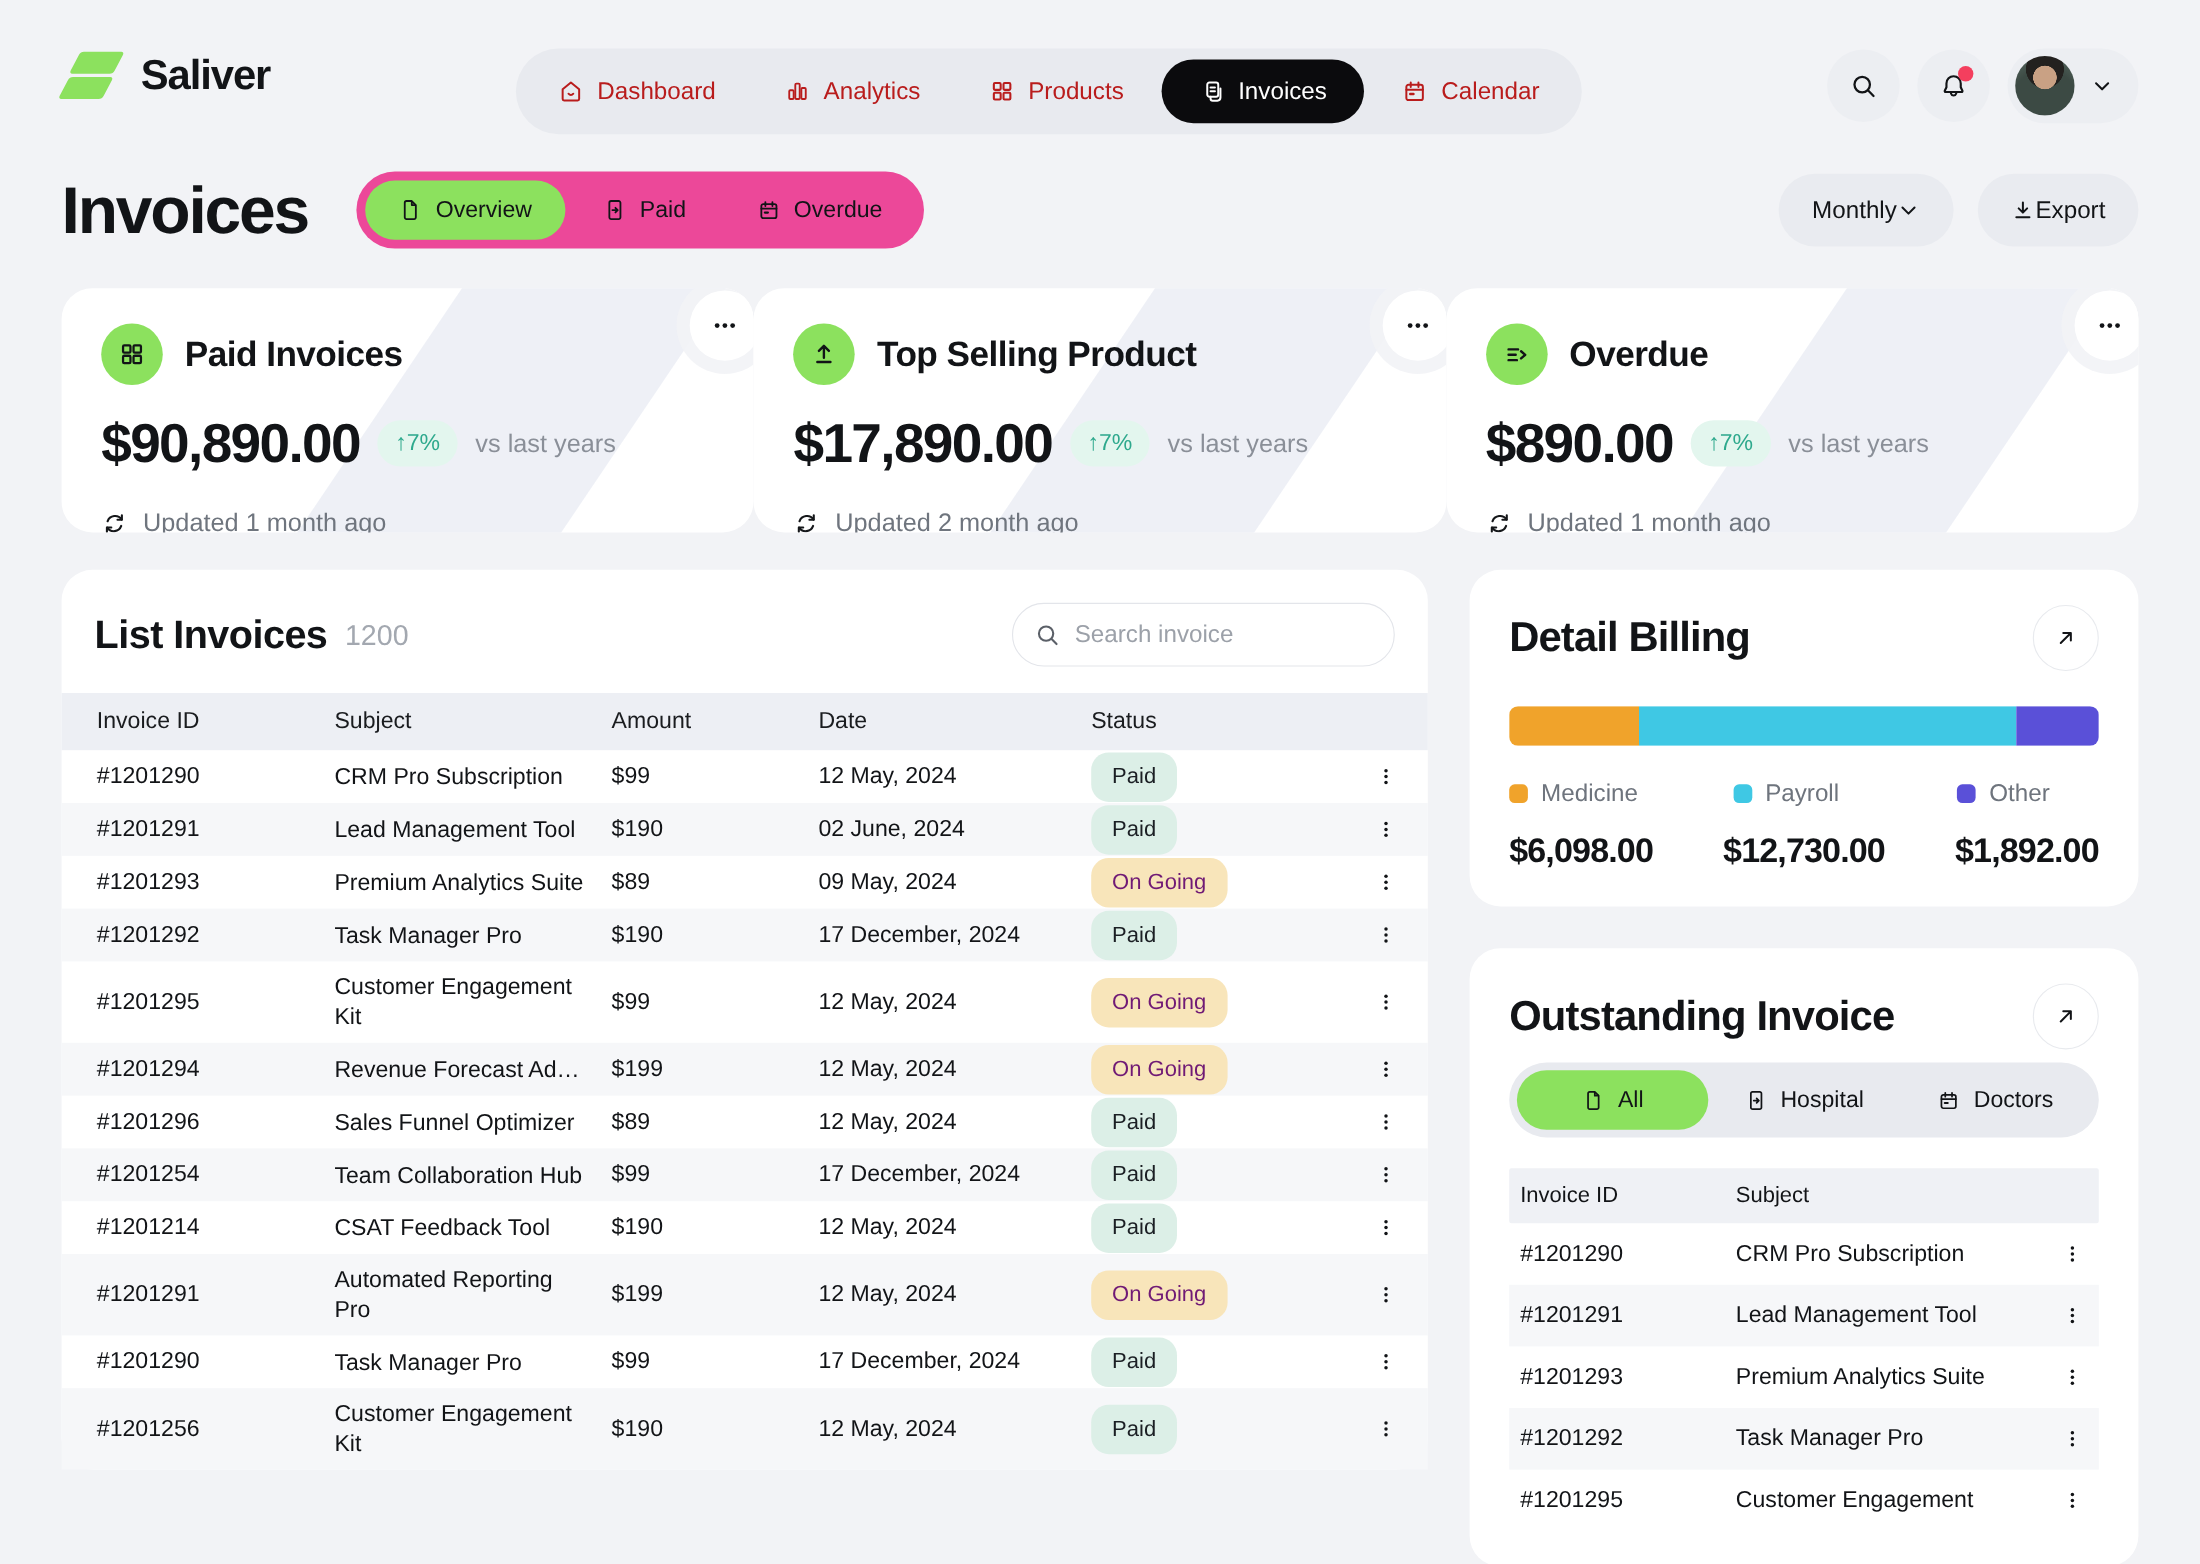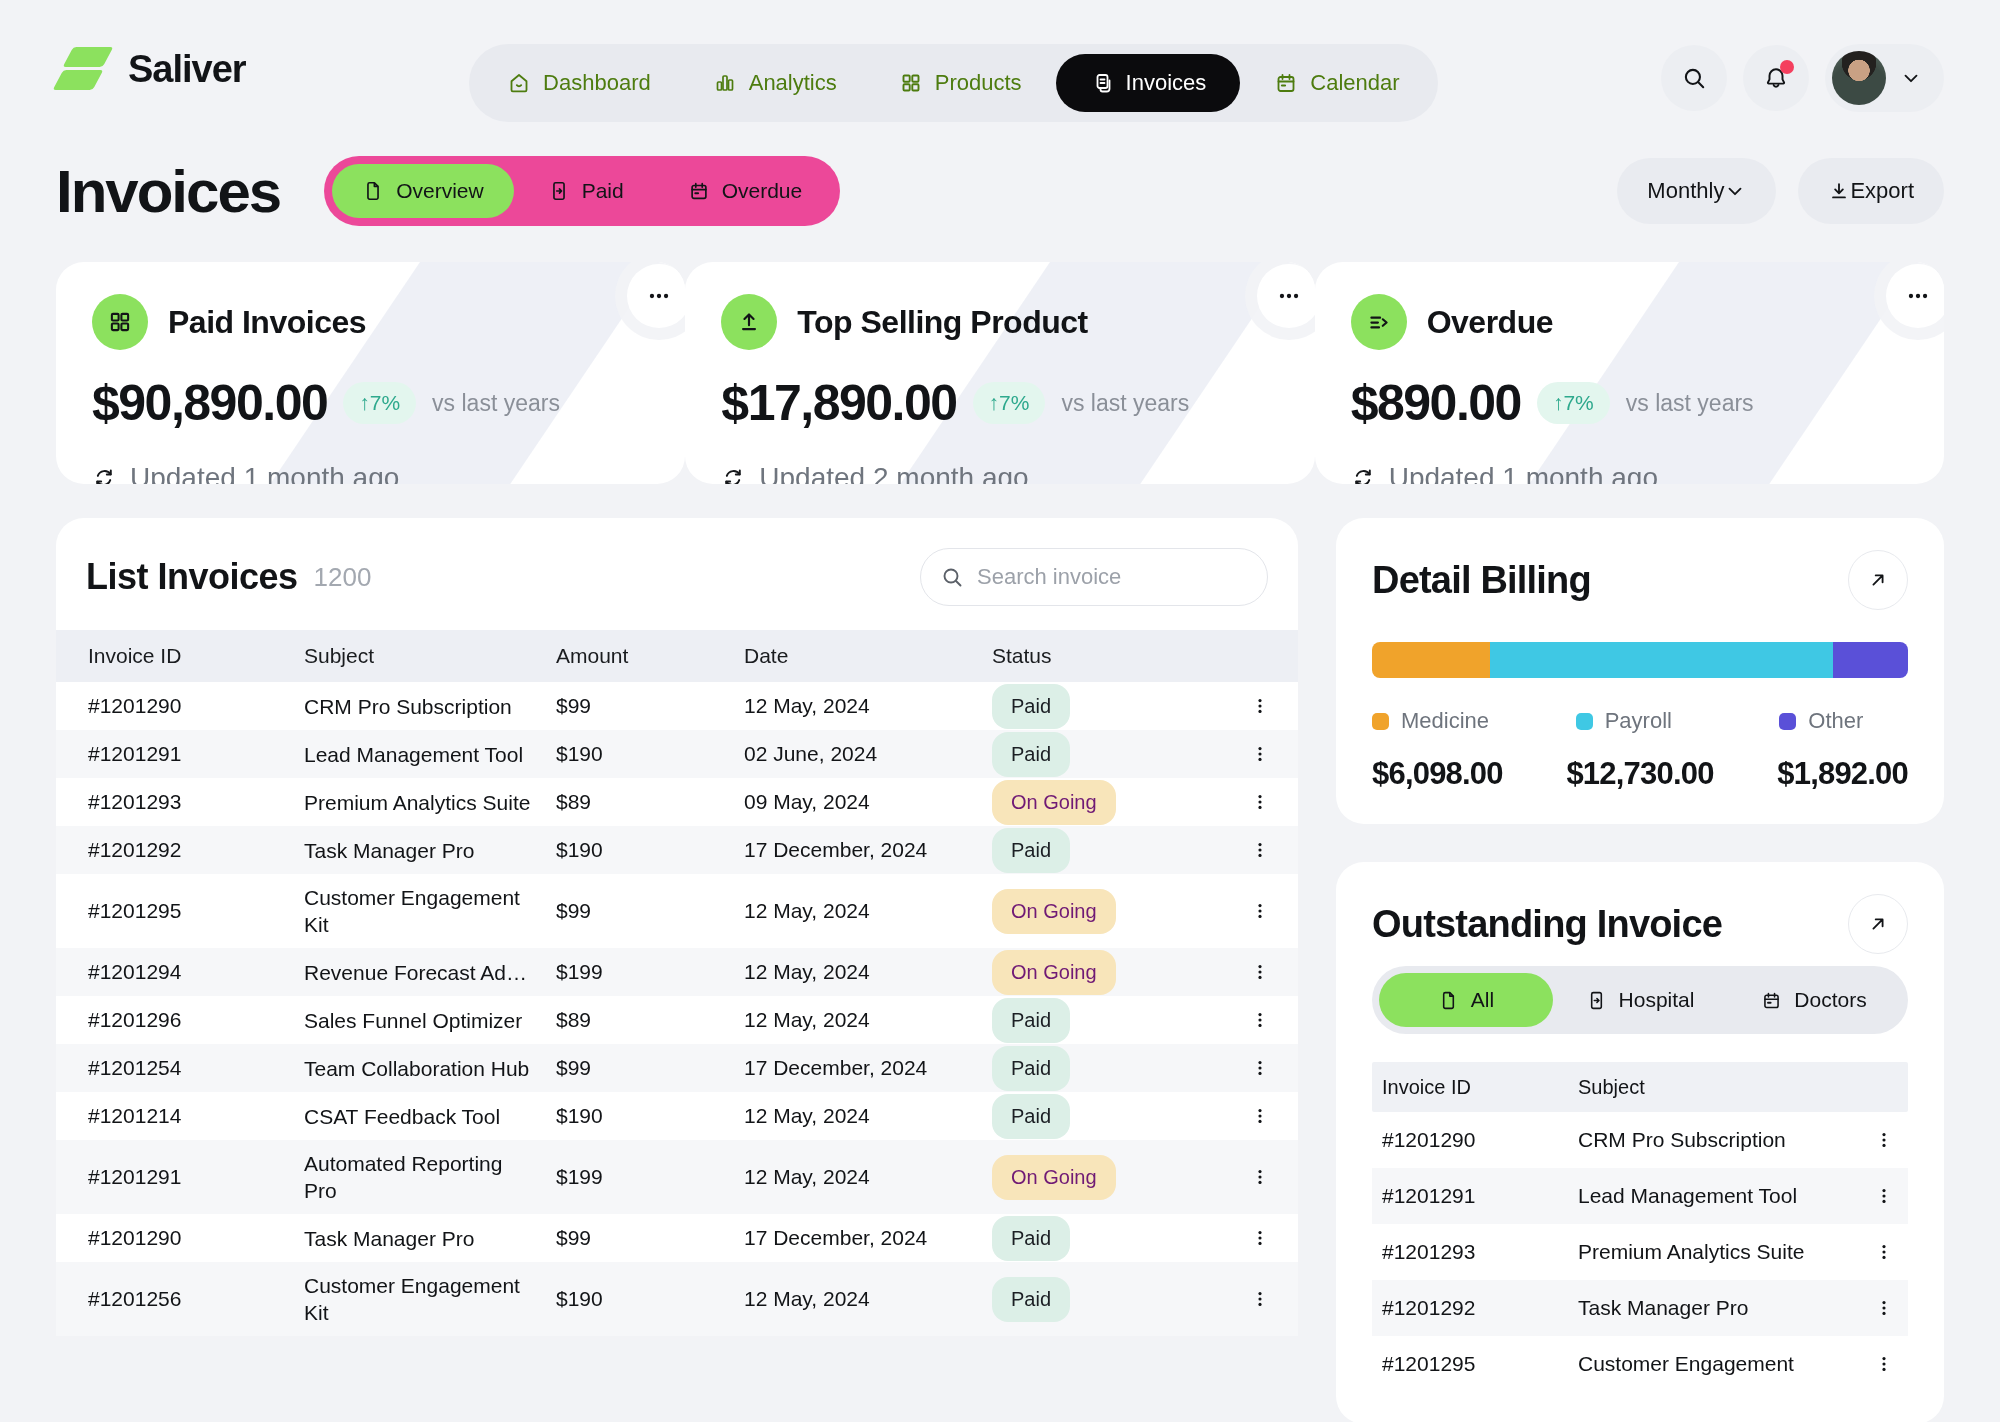--- a/index.html
+++ b/index.html
@@ -14,21 +14,21 @@
   
   .topbar { display:flex; align-items:flex-start; padding:44px 56px 0 56px; }
   .brand { display:flex; align-items:center; gap:16px; }
   .logo-mark { position:relative; width:56px; height:50px; }
   .logo-mark i { position:absolute; display:block; width:40px; height:20px; background:#8CE15E; border-radius:3px; transform:skewX(-28deg); }
   .logo-mark i:nth-child(1){ left:12px; top:3px; }
   .logo-mark i:nth-child(2){ left:2px; top:26px; }
   .brand-name { font-size:38px; font-weight:700; letter-spacing:-1px; }
 
   .mainnav { display:flex; align-items:center; gap:6px; background:#E8EAEF; border-radius:999px; padding:10px; margin:0 auto; }
-  .nav-item { display:flex; align-items:center; gap:12px; padding:16px 28px; border-radius:999px; font-size:22px; color:#4d7c0f; cursor:pointer; white-space:nowrap; }
+  .nav-item { display:flex; align-items:center; gap:12px; padding:16px 28px; border-radius:999px; font-size:22px; color:#b91c1c; cursor:pointer; white-space:nowrap; }
   .nav-item svg { width:24px; height:24px; }
   .nav-item.active { background:#0B0B0D; color:#fff; padding:16px 34px; }
 
   .top-right { display:flex; align-items:center; gap:16px; }
   .circle-btn { width:66px; height:66px; border-radius:50%; background:#ECEEF2; display:flex; align-items:center; justify-content:center; cursor:pointer; position:relative; }
   .circle-btn svg { width:26px; height:26px; }
   .notif-dot { position:absolute; top:15px; right:15px; width:14px; height:14px; border-radius:50%; background:#F43F5E; }
   .user-pill { display:flex; align-items:center; gap:14px; background:#ECEEF2; border-radius:999px; padding:7px 22px 7px 7px; cursor:pointer; }
   .avatar { width:54px; height:54px; border-radius:50%;
     background:
@@ -56,21 +56,21 @@
   .stat-head { position:relative; display:flex; align-items:center; gap:20px; }
   .stat-ic { width:56px; height:56px; border-radius:50%; background:#8CE15E; display:flex; align-items:center; justify-content:center; }
   .stat-ic svg { width:26px; height:26px; }
   .stat-title { font-size:32px; font-weight:600; letter-spacing:-0.5px; }
   .stat-menu { position:absolute; top:2px; right:-6px; width:64px; height:64px; border-radius:50%; background:#fff; box-shadow:0 0 0 12px rgba(242,243,246,.9); display:flex; align-items:center; justify-content:center; cursor:pointer; }
   .stat-menu svg { width:26px; height:26px; }
   .stat-amount-row { position:relative; display:flex; align-items:center; gap:16px; margin-top:24px; }
   .stat-amount { font-size:50px; font-weight:700; letter-spacing:-1.5px; }
   .delta-pill { background:#E3F6EE; color:#2EA98D; font-size:21px; border-radius:999px; padding:9px 16px; white-space:nowrap; }
   .stat-compare { font-size:23px; color:#8A8F98; }
-  .stat-foot { position:relative; display:flex; align-items:center; gap:14px; margin-top:30px; color:#6F757E; font-size:28px; }
+  .stat-foot { position:relative; display:flex; align-items:center; gap:14px; margin-top:30px; color:#6F757E; font-size:23px; }
   .stat-foot svg { width:24px; height:24px; color:#15171A; }
 
   
   .main { display:grid; grid-template-columns:1fr 608px; gap:38px; margin:34px 56px 0 56px; align-items:start; }
 
   .panel { background:#fff; border-radius:28px; }
 
   .list-panel { padding:30px 0 0 0; }
   .list-head { display:flex; align-items:center; padding:0 30px; }
   .list-title { font-size:36px; font-weight:700; letter-spacing:-0.5px; }

